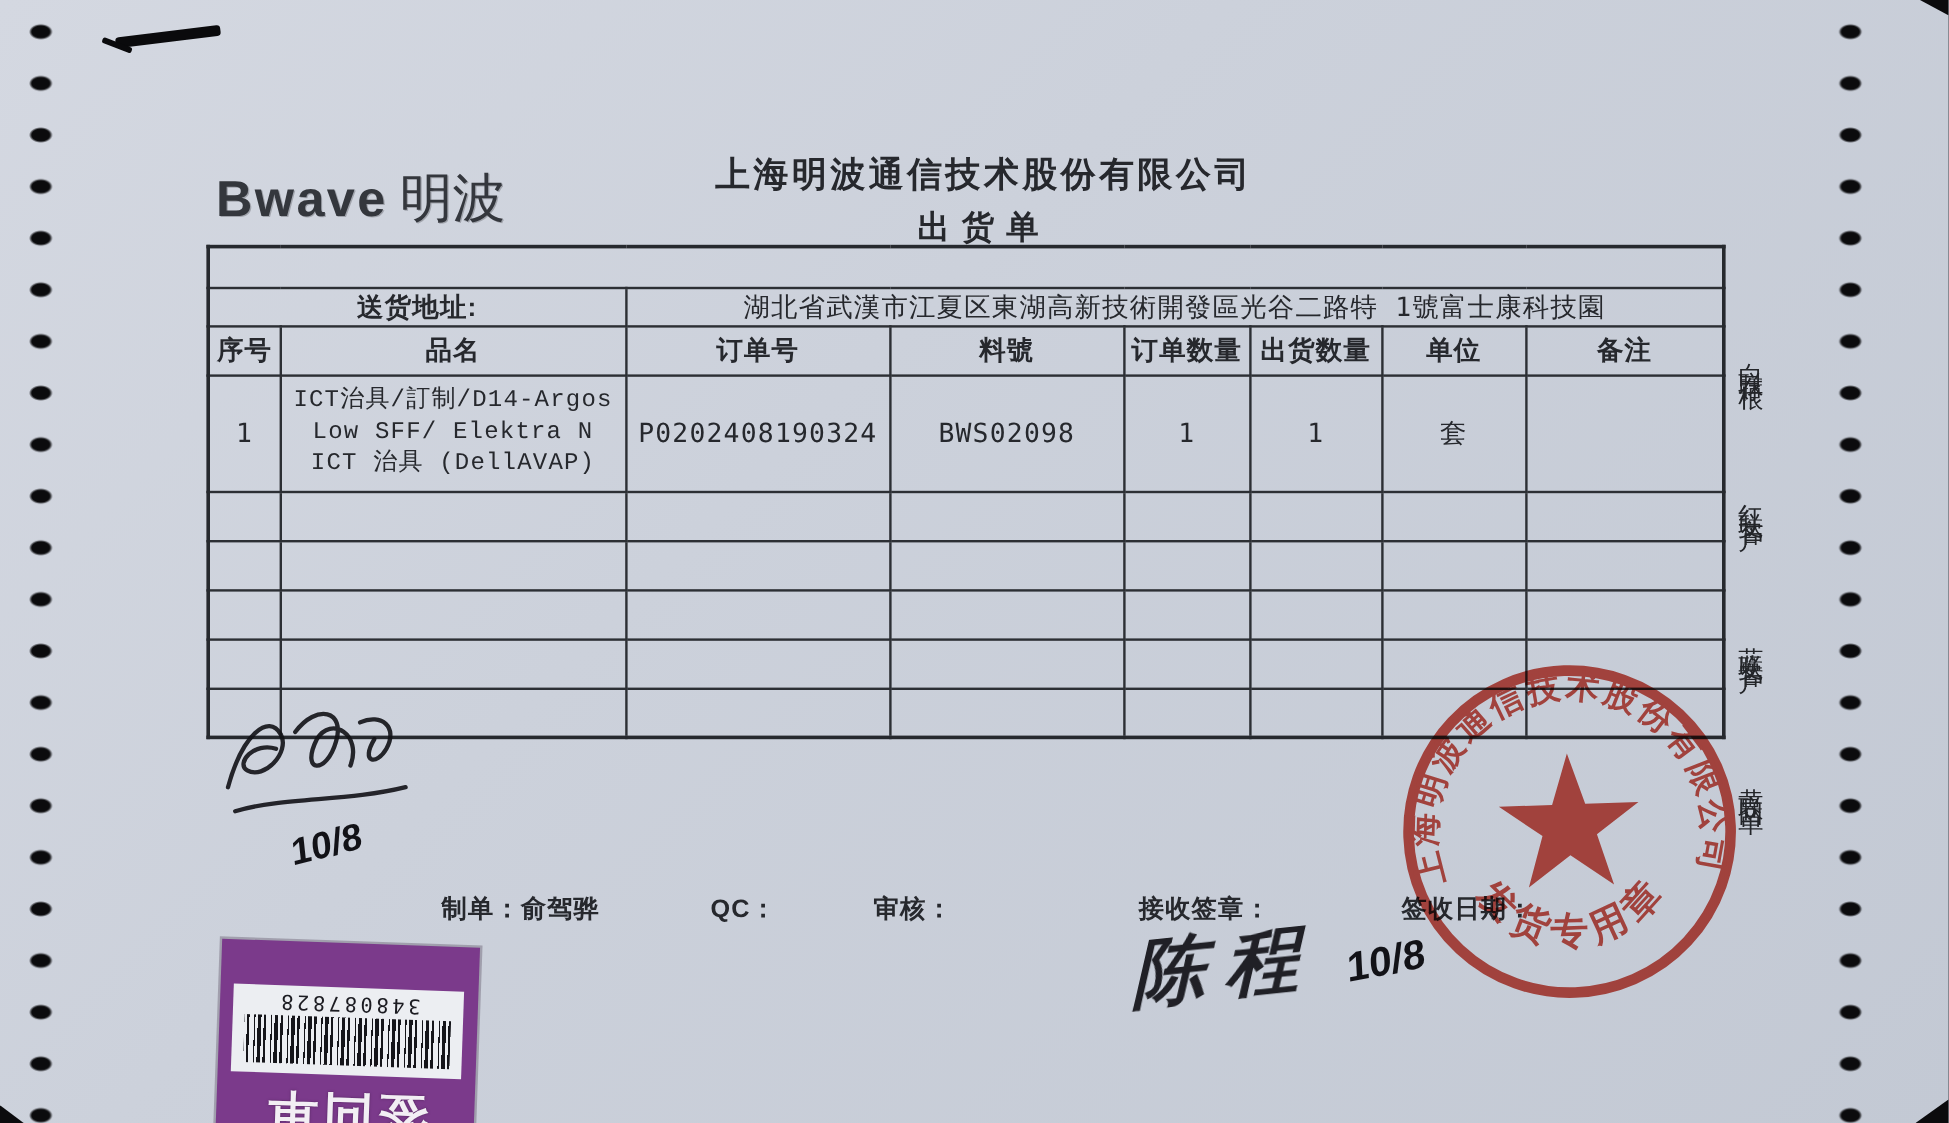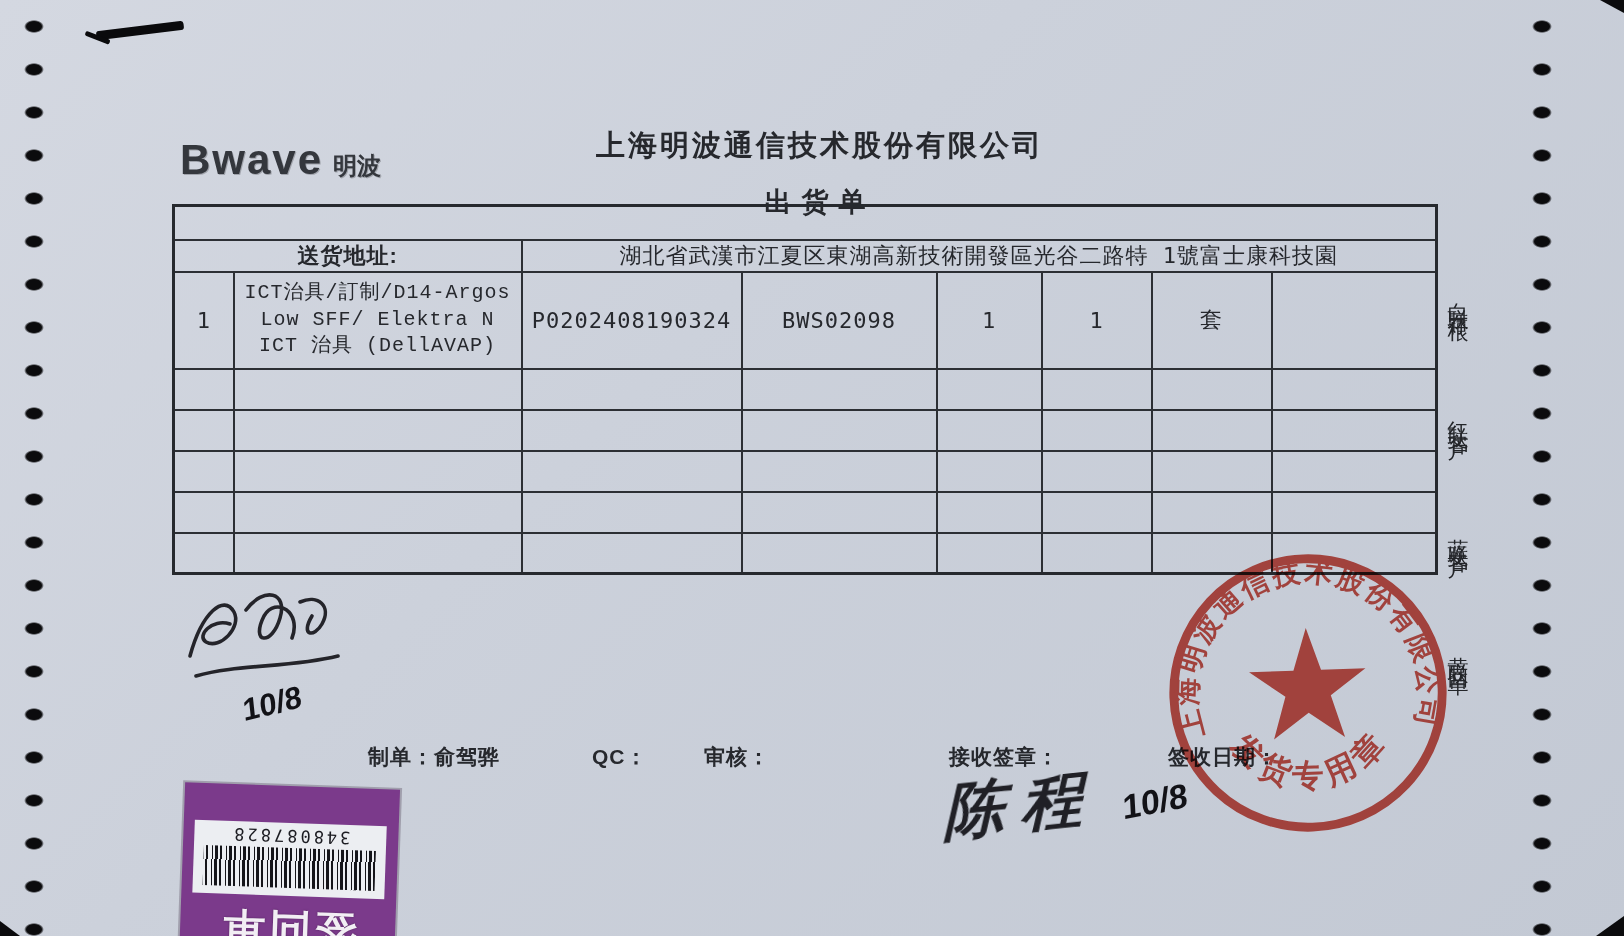--- a/index.html
+++ b/index.html
@@ -17,36 +17,36 @@
   .corner.tr{right:0;top:0;width:24px;height:13px;clip-path:polygon(0 0,100% 0,100% 100%);}
   .corner.br{right:0;bottom:0;width:28px;height:20px;clip-path:polygon(100% 0,100% 100%,0 100%);}
   .corner.bl{left:0;bottom:0;width:20px;height:15px;clip-path:polygon(0 0,100% 100%,0 100%);}
   .pen-mark{position:absolute;left:96px;top:26px;width:88px;height:9px;background:#0a0a0c;
     border-radius:3px;transform:rotate(-7deg);}
   .pen-mark:after{content:"";position:absolute;left:-12px;top:4px;width:26px;height:5px;
     background:#0a0a0c;border-radius:2px;transform:rotate(28deg);}
   
   .logo{position:absolute;left:180px;top:136px;color:#34373d;text-shadow:1px 1px 0 rgba(20,20,25,.25);}
   .logo .en{font-size:42px;font-weight:900;letter-spacing:2px;}
-  .logo .cn{font-size:24px;font-weight:700;margin-left:10px;}
+  .logo .cn{font-size:44px;font-weight:400;margin-left:10px;}
   .title-wrap{position:absolute;left:430px;top:126px;width:780px;text-align:center;color:#26282d;}
   .company{font-size:29px;font-weight:700;letter-spacing:3px;}
-  .doc-title{font-size:27px;font-weight:700;letter-spacing:10px;margin-top:18px;}
+  .doc-title{font-size:27px;font-weight:700;letter-spacing:10px;margin-top:5px;}
   
   table.grid{position:absolute;left:172px;top:204px;width:1263px;border-collapse:collapse;
     table-layout:fixed;border:3px solid #26292e;}
   table.grid td{border:2px solid #2c2f34;padding:0 4px;text-align:center;vertical-align:middle;
     overflow:hidden;color:#26282d;}
   .lbl{font-size:22px;font-weight:600;letter-spacing:1px;}
   .dm{font-family:"DejaVu Sans Mono","Liberation Mono",monospace;font-size:22px;color:#2b2e34;letter-spacing:1px;}
   td.name-cell{text-align:left;font-size:20px;line-height:1.32;padding:4px 8px;word-break:break-word;font-family:Liberation Mono, monospace;}
   
   .footer-row{position:absolute;left:172px;top:743px;width:1263px;height:30px;font-size:21px;color:#26282d;}
   .footer-row .f{position:absolute;white-space:nowrap;font-weight:600;letter-spacing:1px;}
-  .f.maker{left:196px}.f.qc{left:420px}.f.review{left:532px}.f.receive{left:777px}.f.signdate{left:996px}
+  .f.maker{left:196px}.f.qc{left:420px}.f.review{left:556px}.f.receive{left:777px}.f.signdate{left:996px}
   .f .dmv{font-weight:600;}
   
   .hand{color:#121217;}
   .sig1{position:absolute;left:172px;top:572px;}
   .date1{position:absolute;left:242px;top:686px;font-size:31px;font-weight:600;
     transform:rotate(-14deg) skewX(-8deg);}
   .sig-name{position:absolute;left:948px;top:762px;font-size:62px;font-weight:600;letter-spacing:16px;
     transform:rotate(-6deg) skewX(-19deg);filter:blur(.4px);opacity:.92;}
   .date2{position:absolute;left:1122px;top:782px;font-size:34px;font-weight:600;
     transform:rotate(-11deg) skewX(-8deg);}
@@ -103,20 +103,30 @@
         <col style="width:165px">
     </colgroup>
     <tbody>
         <tr style="height:34px">
       <td colspan="8"></td>
     </tr>
     <tr style="height:29px">
       <td colspan="2" class="lbl">送货地址:</td>
       <td colspan="6" class="dm">湖北省武漢市江夏区東湖高新技術開發區光谷二路特 1號富士康科技園</td>
     </tr>
+    <tr style="height:41px">
+      <td class="lbl">序号</td>
+      <td class="lbl">品名</td>
+      <td class="lbl">订单号</td>
+      <td class="lbl">料號</td>
+      <td class="lbl">订单数量</td>
+      <td class="lbl">出货数量</td>
+      <td class="lbl">单位</td>
+      <td class="lbl">备注</td>
+    </tr>
     <tr style="height:97px">
       <td class="dm">1</td>
       <td class="dm name-cell">ICT治具/訂制/D14-Argos Low SFF/ Elektra N ICT 治具 (DellAVAP)</td>
       <td class="dm">P0202408190324</td>
       <td class="dm">BWS02098</td>
       <td class="dm">1</td>
       <td class="dm">1</td>
       <td class="dm">套</td>
       <td class="dm"></td>
     </tr>

